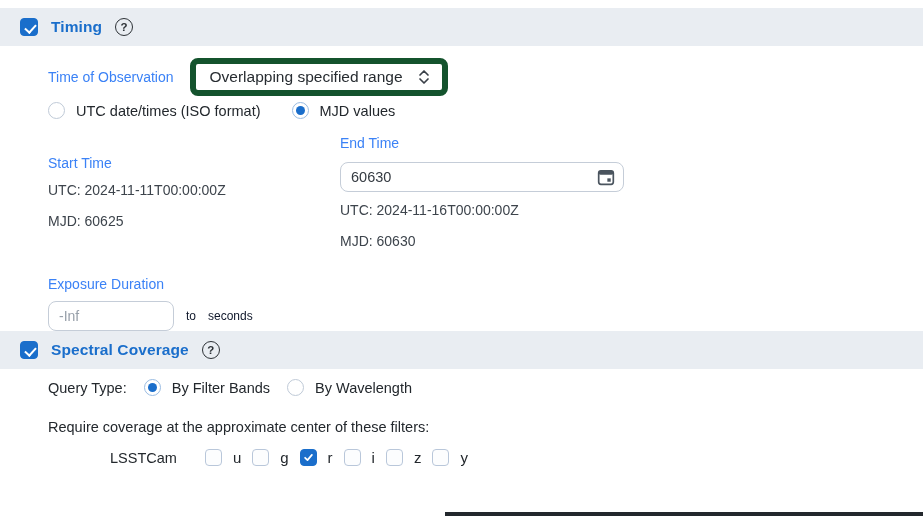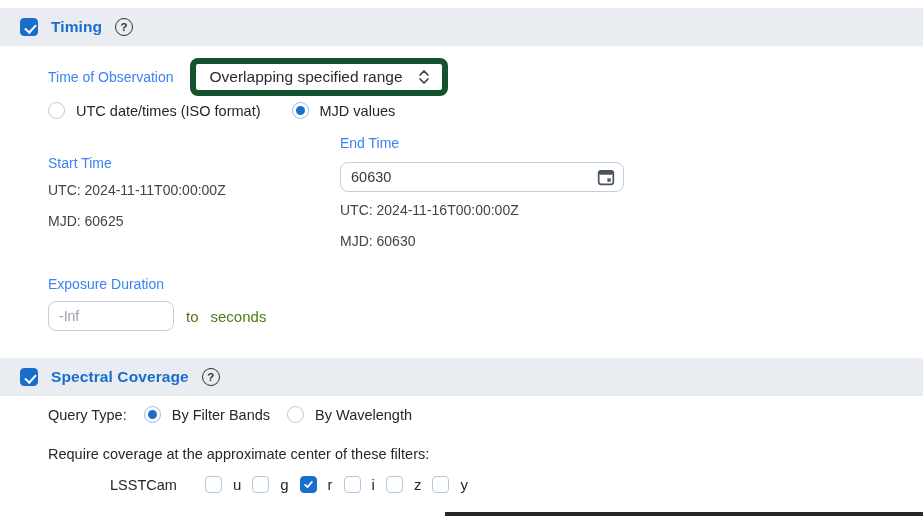--- a/index.html
+++ b/index.html
@@ -120,24 +120,24 @@
   .row-exp { margin-top: 8px; gap: 12px; }
   .exp-input {
     width: 126px; height: 30px;
     border: 1px solid #c5cdd8; border-radius: 8px;
     padding: 0 10px;
     font-family: inherit;
     font-size: 14px; color:#0f172a;
     outline:none;
   }
   .exp-input::placeholder { color:#98a0aa; }
-  .mid-txt { font-size: 15px; color:#4d7c0f; }
-
-  
-  .sec-bar.second { margin-top: 27px; }
+  .mid-txt { font-size: 12px; color:#0f172a; }
+
+  
+  .sec-bar.second { }
   .row-query { margin-top: 10px; gap: 17px; }
   .row-require { margin-top: 22px; }
   .require-txt { font-size: 14.5px; }
   .row-filters { margin-top: 13px; padding-left: 62px; gap: 12px; align-items:center; display:flex; }
   .cam-lbl { font-size: 14.5px; margin-right: 16px; }
   .band { display:flex; align-items:center; gap: 11px; margin-right: 11px; cursor:pointer; }
   .band .cb {
     width: 17px; height: 17px;
     border: 1px solid #b9c7da; border-radius: 4px;
     background:#fcfdfe;

